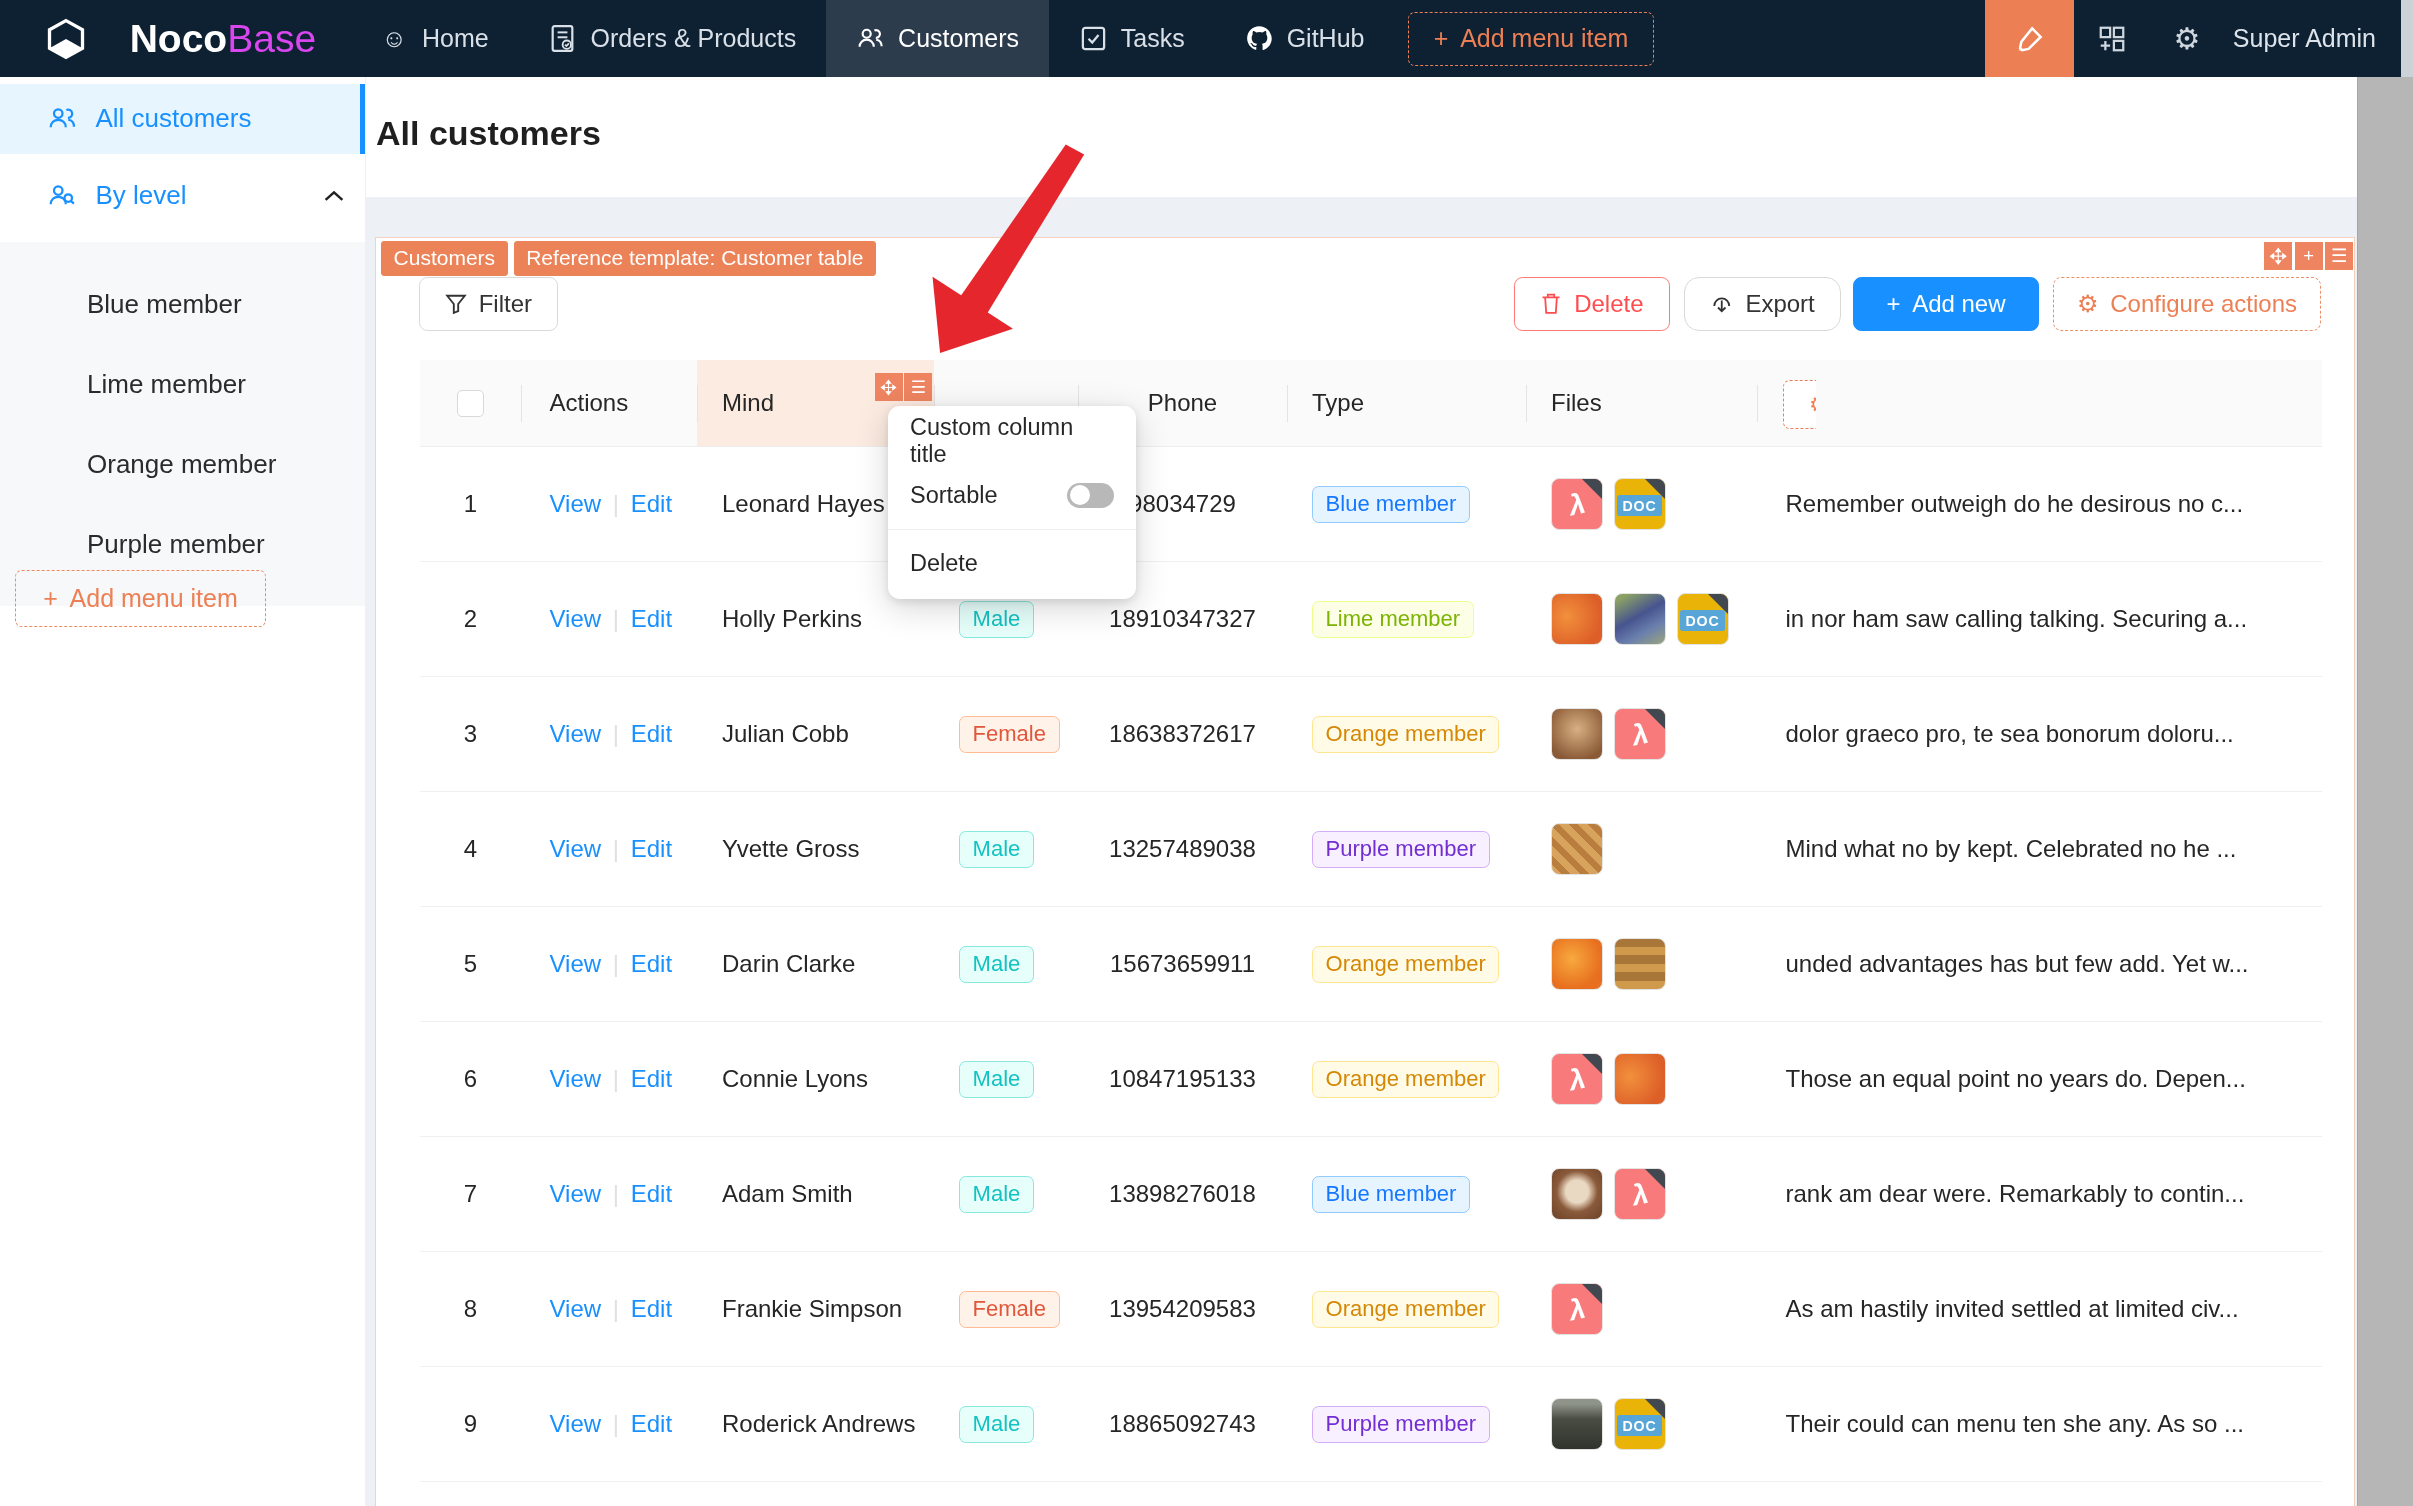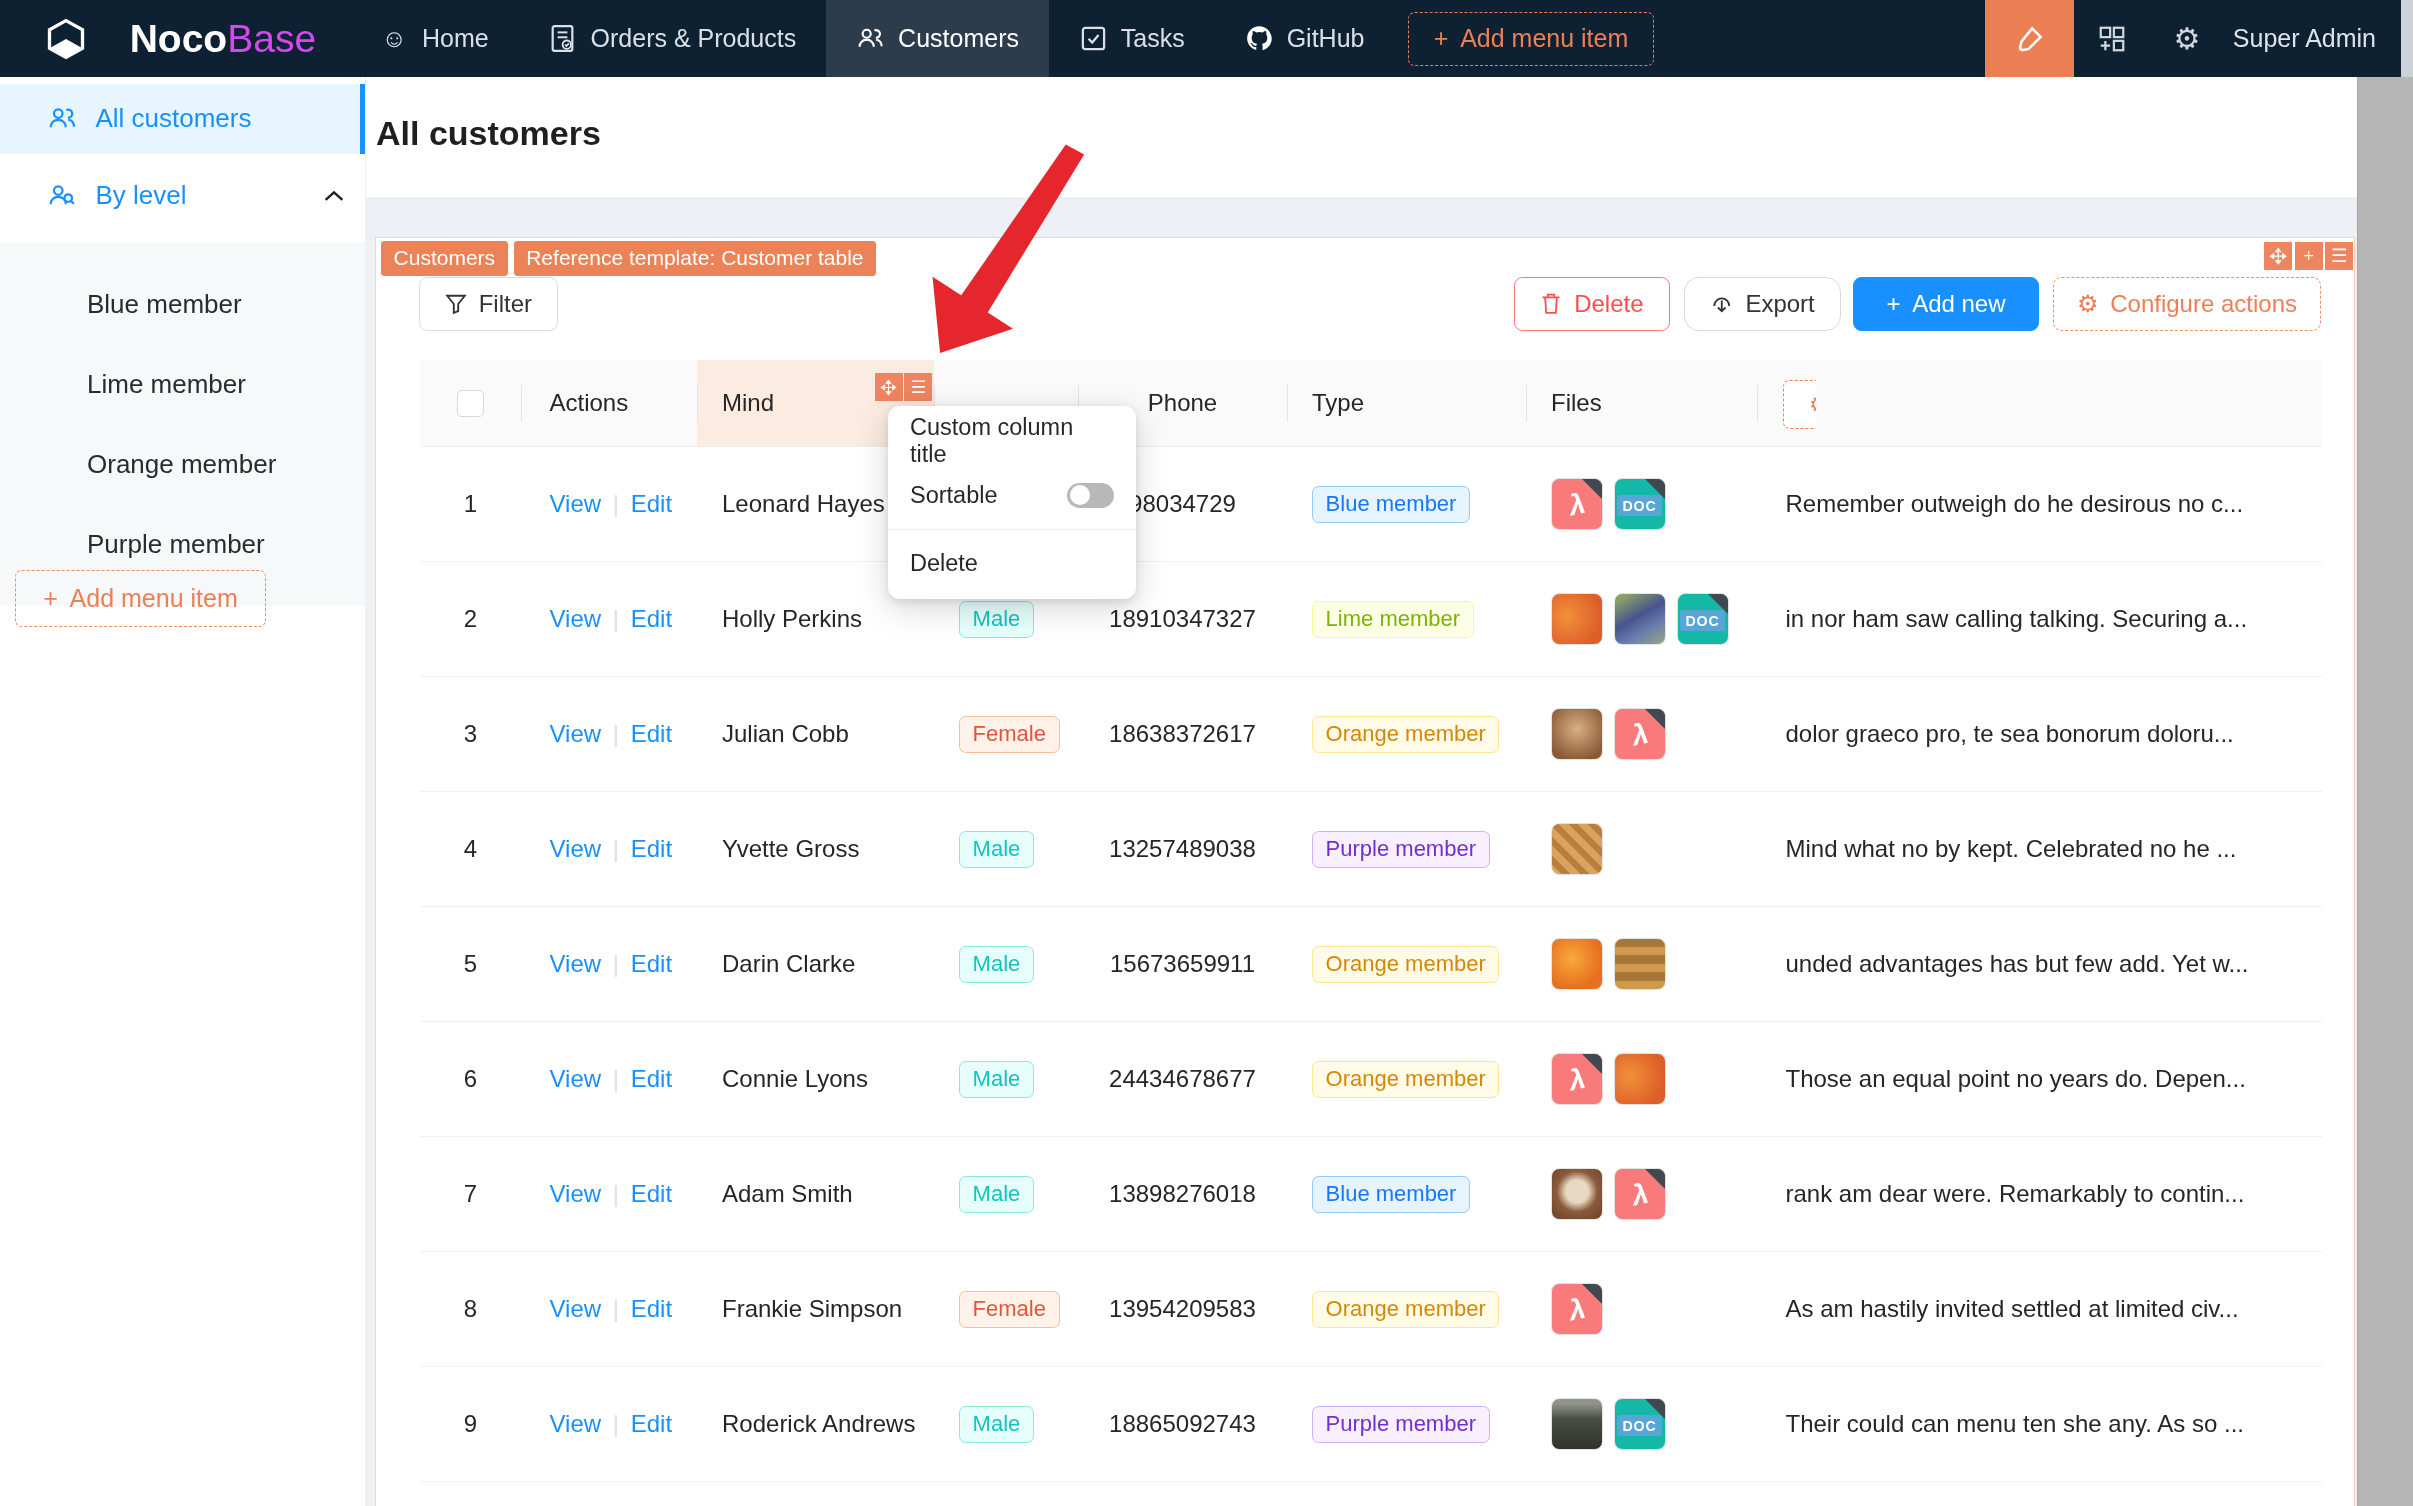--- a/index.html
+++ b/index.html
@@ -77,21 +77,21 @@
   .tag { display:inline-block; height:37px; line-height:34px; padding:0 12.6px; border:1.7px solid; border-radius:6.7px; font-size:22px; white-space:nowrap; }
   .p-blue   { color:#1677ff; background:#e6f4ff; border-color:#91caff; }
   .p-cyan   { color:#13c2c2; background:#e6fffb; border-color:#87e8de; }
   .p-volcano{ color:#e0573c; background:#fff2e8; border-color:#ffbb96; }
   .p-lime   { color:#7cb305; background:#fcffe6; border-color:#eaff8f; }
   .p-gold   { color:#d48806; background:#fffbe6; border-color:#ffe58f; }
   .p-purple { color:#722ed1; background:#f9f0ff; border-color:#d3adf7; }
 
   .file { width:52px; height:52px; border:1.7px solid #e3e3e3; border-radius:8.4px; margin-right:11px; position:relative; overflow:hidden; background:#fff; flex:none; cursor:pointer; }
   .file.f-pdf { background:#f87a7a; }
-  .file.f-doc { background:#14b8a6;padding-left:28px; }
+  .file.f-doc { background:#eab308;padding-left:28px; }
   .file.f-pdf::after, .file.f-doc::after { content:""; position:absolute; right:0; top:0; width:0; height:0; border-top:20px solid #424850; border-left:20px solid transparent; }
   .pdf-glyph { position:absolute; inset:0; display:flex; align-items:center; justify-content:center; color:#fff; font-size:28.5px; font-style:italic; transform:rotate(-12deg); font-weight:bold; }
   .doc-chip { position:absolute; left:1.7px; top:16px; background:#58a5d8; color:#fff; font-size:14.2px; font-weight:bold; padding:2.5px 5.9px; border-radius:2.5px; letter-spacing:0.8px; }
   .i-pomegranate { background:radial-gradient(circle at 30% 45%, #f2903c, #dd5f28 75%); }
   .i-grapes { background:linear-gradient(150deg,#8aa065 10%,#47548f 45%,#6a7fae 70%,#9aa57e); }
   .i-food { background:radial-gradient(circle at 50% 40%, #d8b083, #8a5a36 80%); }
   .i-pastry { background:repeating-linear-gradient(45deg,#d8a35c 0 6.7px,#b97e3e 6.7px 13.4px); }
   .i-oranges { background:radial-gradient(circle at 40% 40%, #f8a93e, #e76f1f 70%); }
   .i-pastry2 { background:repeating-linear-gradient(0deg,#cf9a4b 0 8.4px,#a9763a 8.4px 17px); }
   .i-coffee { background:radial-gradient(circle at 50% 45%, #ead9c2 30%, #8a5a3b 55%, #6b4226); }
@@ -439,21 +439,21 @@
             <div class="c c-idx">6</div>
             <div class="c c-act">
               <span class="lnk">View</span>
               <span class="lnk-sep">|</span>
               <span class="lnk">Edit</span>
             </div>
             <div class="c c-name">Connie Lyons</div>
             <div class="c c-gender">
               <span class="tag p-cyan">Male</span>
             </div>
-            <div class="c c-phone">24434678677</div>
+            <div class="c c-phone">10847195133</div>
             <div class="c c-type">
               <span class="tag p-gold">Orange member</span>
             </div>
             <div class="c c-files">
               <div class="file f-pdf">
                 <span class="pdf-glyph">λ</span>
               </div>
               <div class="file i-pomegranate"></div>
             </div>
             <div class="c c-note">Those an equal point no years do. Depen...</div>

